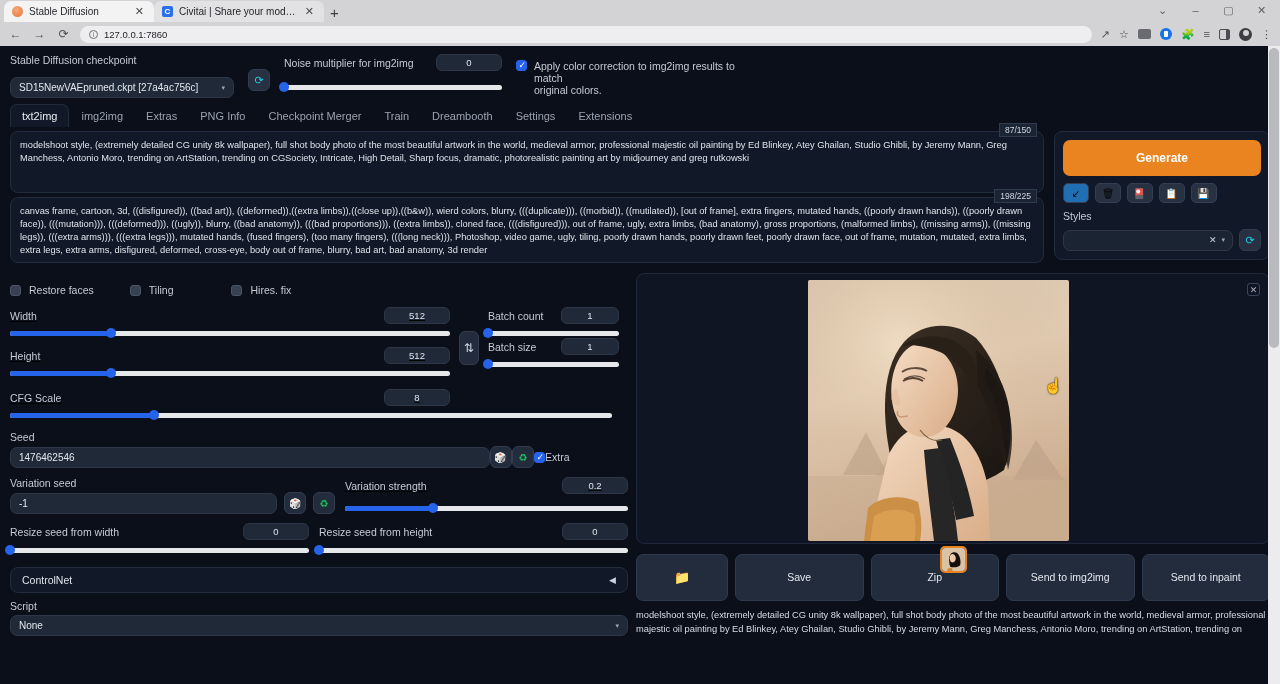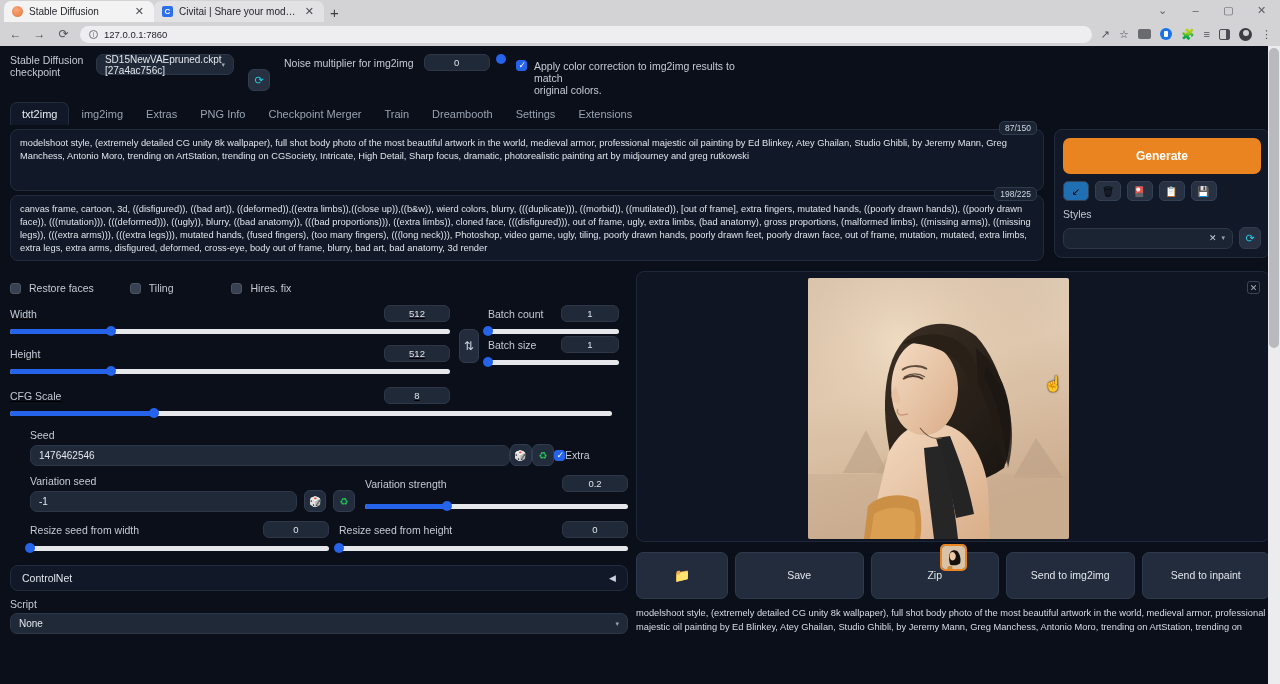--- a/index.html
+++ b/index.html
@@ -50,21 +50,21 @@
   .ic-avatar { width: 13px; height: 13px; border-radius: 50%; background: #3c3d41; position: relative;}
   .ic-avatar::after{content:"";position:absolute;left:3.5px;top:2.5px;width:6px;height:6px;border-radius:50%;background:#d3d3d6;}
 
   
   #app { width: 1280px; height: 638px; background: #0b0f19; position: relative; overflow: hidden; }
 
   .lbl { font-size: 10.5px; color: #c5cad4; display: block; }
 
   
   #top-row { display: flex; align-items: flex-start; padding: 8px 10px 0 10px; gap: 14px; }
-  .field-block { display: flex; flex-direction: row; gap: 11px; }
+  .field-block { display: flex; flex-direction: column; gap: 11px; }
   .gr-select {
     background: #1f2937; border: 1px solid #2d3748; border-radius: 7px;
     height: 21px; font-size: 10px; color: #e3e7ee;
     display: flex; align-items: center; justify-content: space-between;
     padding: 0 8px;
   }
   .caret { font-size: 7px; color: #9aa3b2; }
   .sq-btn {
     width: 22px; height: 22px; border-radius: 6px; background: #273142;
     border: 1px solid #313c4f; display: flex; align-items: center; justify-content: center;
@@ -92,21 +92,21 @@
   
   #prompt-region { display: flex; gap: 10px; padding: 4px 10px 0 10px; }
   #prompt-col { flex: 1; position: relative; }
   .promptbox {
     background: #111827; border: 1px solid #222c3c; border-radius: 8px;
     padding: 7px 9px; position: relative; margin-bottom: 4px;
   }
   .promptbox p { font-size: 9.3px; line-height: 13px; color: #dfe4ec; }
   .tokcount {
     position: absolute; right: 6px; top: -9px;
-    background: #1b2433; border: 1px solid #2f3a4d; border-radius: 5px;
+    background: #1b2433; border: 1px solid #2f3a4d; border-radius: 0;
     font-size: 8.5px; color: #cfd6e2; padding: 1px 5px;
   }
 
   #gen-col {
     width: 216px; background: #111827; border: 1px solid #222c3c; border-radius: 8px;
     padding: 8px; display: flex; flex-direction: column; gap: 7px; height: 129px;
   }
   #generate-btn {
     height: 44px; border-radius: 7px; background: #ea8420;
     display: flex; align-items: center; justify-content: center;
@@ -375,21 +375,21 @@
         </div>
       </div>
 
       <div class="slider" style="margin-top:4px; width:602px;">
         <div class="strack">
             <div class="sfill" style="width:24%"></div>
             <div class="sknob" style="left:24%"></div>
           </div>
       </div>
 
-      <div style="margin-top:11px;margin-left:20px;">
+      <div style="margin-top:11px;">
         <span class="lbl">Seed</span>
         <div class="row" style="gap:0; margin-top:3px;">
           <div class="gr-select" style="width:480px;">
             <span>1476462546</span>
           </div>
           <div class="sq-btn" style="background:#222c3c;color:#e6e9f0;font-size:10px;">🎲</div>
           <div class="sq-btn" style="background:#222c3c;color:#22c55e;font-size:10px;">♻</div>
           <span class="cbox on"></span>
           <span class="lbl">Extra</span>
         </div>
@@ -399,21 +399,21 @@
             <span class="lbl">Variation seed</span>
             <div class="row" style="gap:7px; margin-top:3px;">
               <div class="gr-select" style="width:268px;">
                 <span>-1</span>
               </div>
               <div class="sq-btn" style="background:#222c3c;color:#e6e9f0;font-size:10px;">🎲</div>
               <div class="sq-btn" style="background:#222c3c;color:#22c55e;font-size:10px;">♻</div>
             </div>
           </div>
           <div style="flex:1;">
-            <div class="row" style="justify-content:space-between;">
+            <div class="row" style="justify-content:space-between;text-decoration:underline;">
               <span class="lbl">Variation strength</span>
               <div class="numbox">0.2</div>
             </div>
             <div class="slider" style="margin-top:9px;">
               <div class="strack">
                   <div class="sfill" style="width:31%"></div>
                   <div class="sknob" style="left:31%"></div>
                 </div>
             </div>
           </div>

